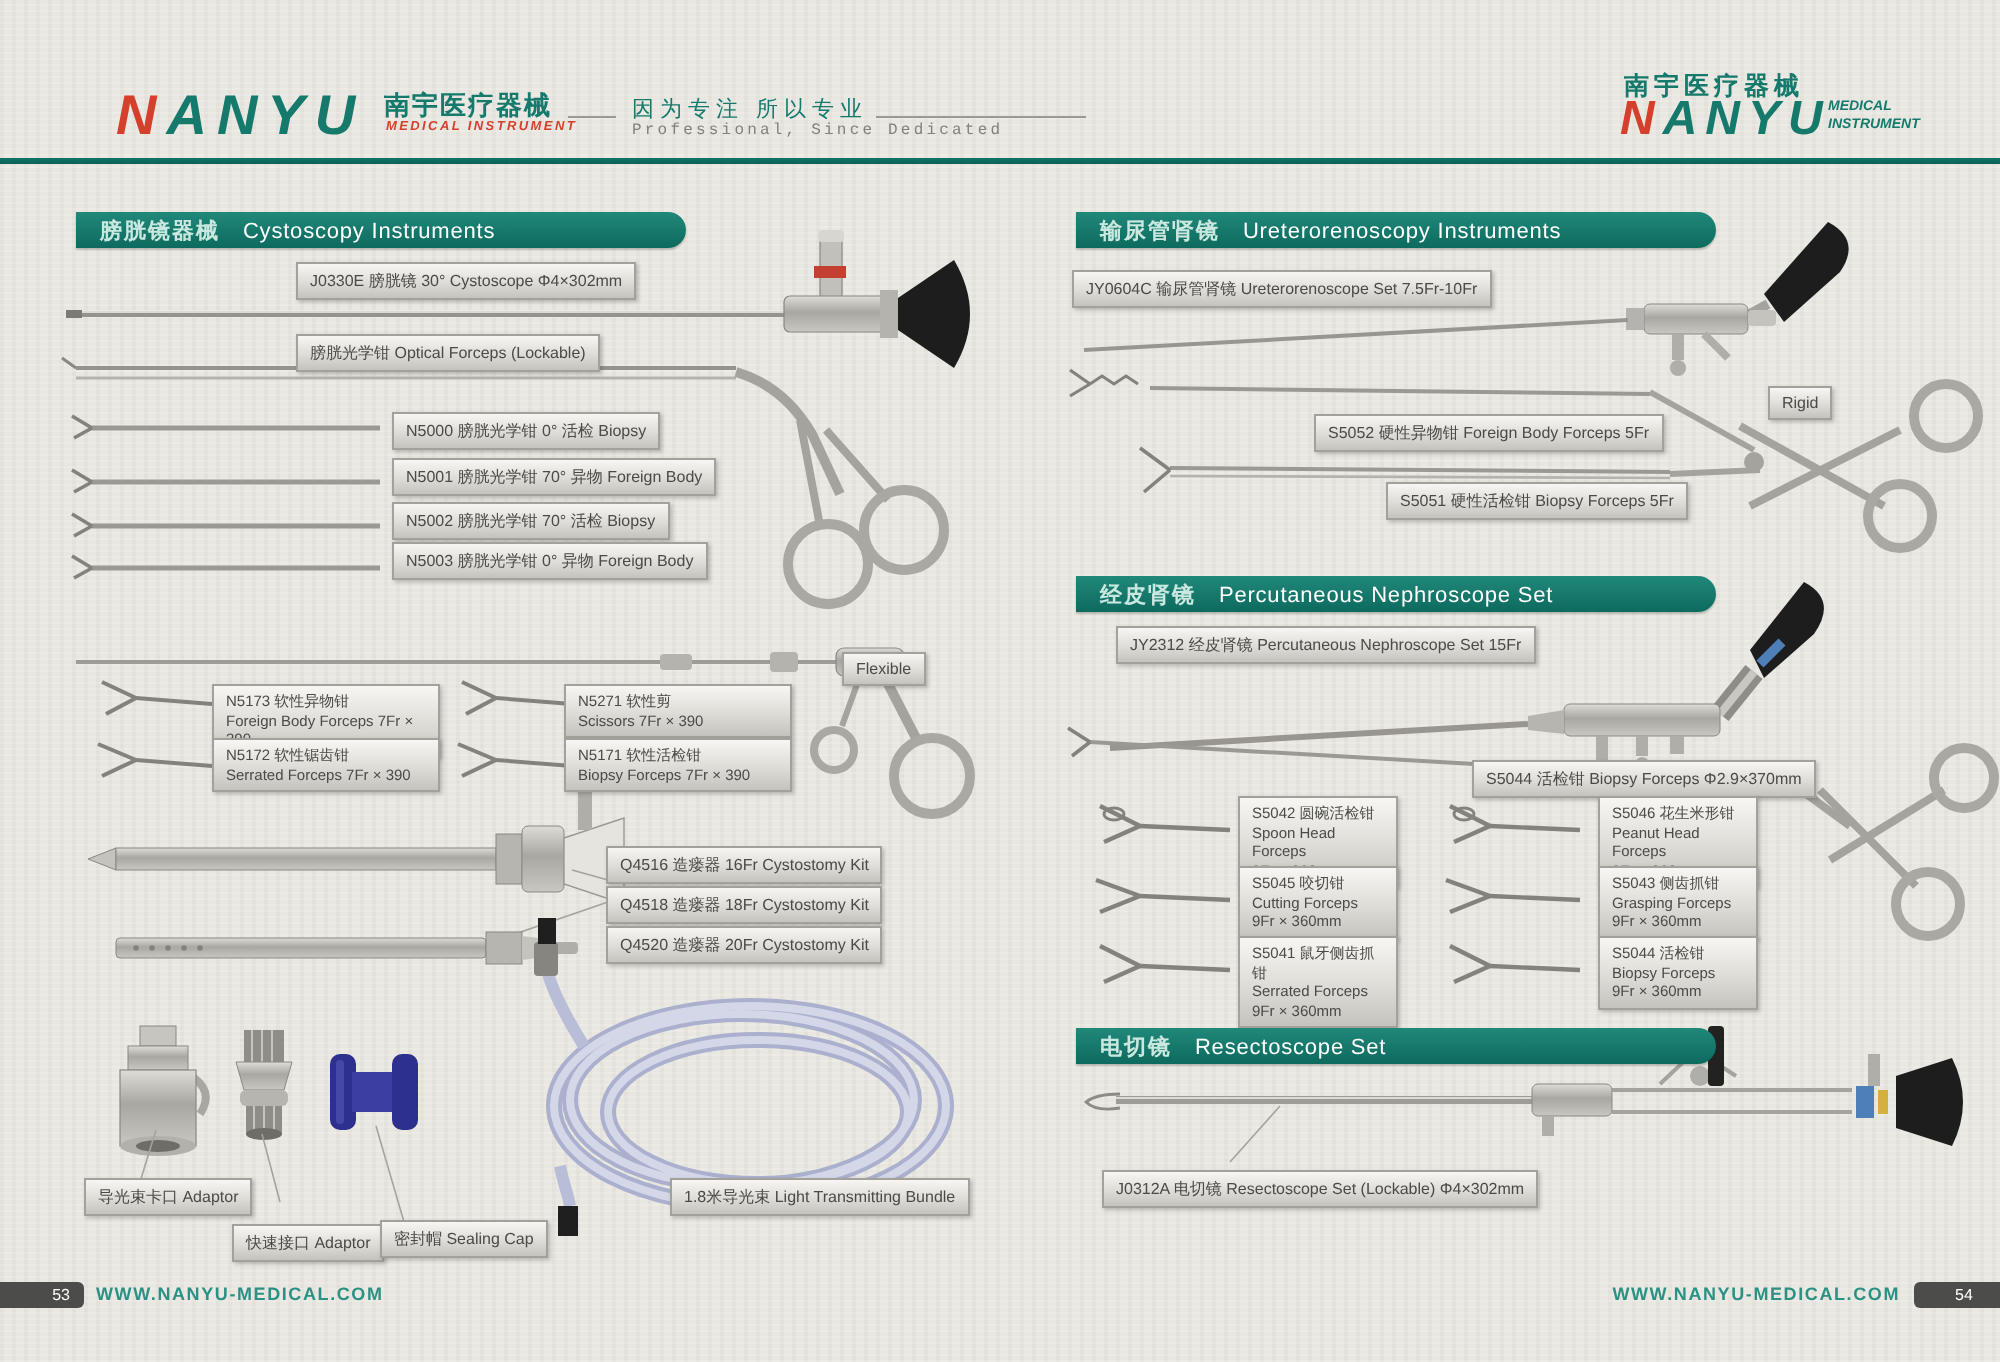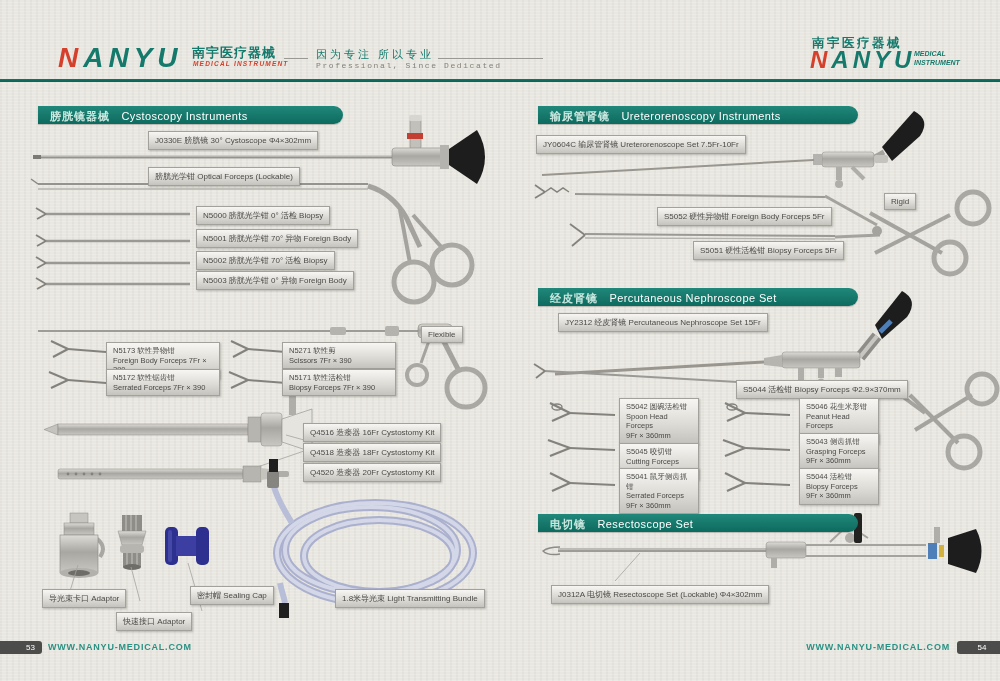--- a/index.html
+++ b/index.html
@@ -335,21 +335,21 @@
   </div>
   <div class="abs lbl lbl2" style="left:282px;top:369px;">
     <div>N5171 软性活检钳</div>
     <div>Biopsy Forceps 7Fr × 390</div>
   </div>
   <div class="abs lbl" style="left:303px;top:423px;">Q4516 造瘘器 16Fr Cystostomy Kit</div>
   <div class="abs lbl" style="left:303px;top:443px;">Q4518 造瘘器 18Fr Cystostomy Kit</div>
   <div class="abs lbl" style="left:303px;top:463px;">Q4520 造瘘器 20Fr Cystostomy Kit</div>
   <div class="abs lbl" style="left:42px;top:589px;">导光束卡口 Adaptor</div>
   <div class="abs lbl" style="left:116px;top:600px;margin-top:12px;">快速接口 Adaptor</div>
-  <div class="abs lbl" style="left:190px;top:586px;">密封帽 Sealing Cap</div>
+  <div class="abs lbl" style="left:190px;top:610px;">密封帽 Sealing Cap</div>
   <div class="abs lbl" style="left:335px;top:589px;">1.8米导光束  Light Transmitting Bundle</div>
 
   <div class="abs sec" style="left:538px;top:106px;width:320px;">
     <span class="sec-cn">输尿管肾镜</span>
     <span class="sec-en">Ureterorenoscopy Instruments</span>
   </div>
   <div class="abs lbl" style="left:536px;top:135px;">JY0604C 输尿管肾镜 Ureterorenoscope Set 7.5Fr-10Fr</div>
   <div class="abs lbl" style="left:884px;top:193px;">Rigid</div>
   <div class="abs lbl" style="left:657px;top:207px;">S5052 硬性异物钳 Foreign Body Forceps 5Fr</div>
   <div class="abs lbl" style="left:693px;top:241px;">S5051 硬性活检钳 Biopsy Forceps 5Fr</div>
@@ -359,21 +359,21 @@
     <span class="sec-en">Percutaneous Nephroscope Set</span>
   </div>
   <div class="abs lbl" style="left:558px;top:313px;">JY2312 经皮肾镜 Percutaneous Nephroscope Set 15Fr</div>
   <div class="abs lbl" style="left:736px;top:380px;">S5044 活检钳 Biopsy Forceps  Φ2.9×370mm</div>
 
   <div class="abs lbl lbl3" style="left:619px;top:398px;">
     <div>S5042 圆碗活检钳</div>
     <div>Spoon Head Forceps</div>
     <div>9Fr × 360mm</div>
   </div>
-  <div class="abs lbl lbl3" style="left:619px;top:443px;">
+  <div class="abs lbl lbl3" style="left:619px;top:433px;">
     <div>S5045 咬切钳</div>
     <div>Cutting Forceps</div>
     <div>9Fr × 360mm</div>
   </div>
   <div class="abs lbl lbl3" style="left:619px;top:468px;">
     <div>S5041 鼠牙侧齿抓钳</div>
     <div>Serrated Forceps</div>
     <div>9Fr × 360mm</div>
   </div>
   <div class="abs lbl lbl3" style="left:799px;top:398px;">

